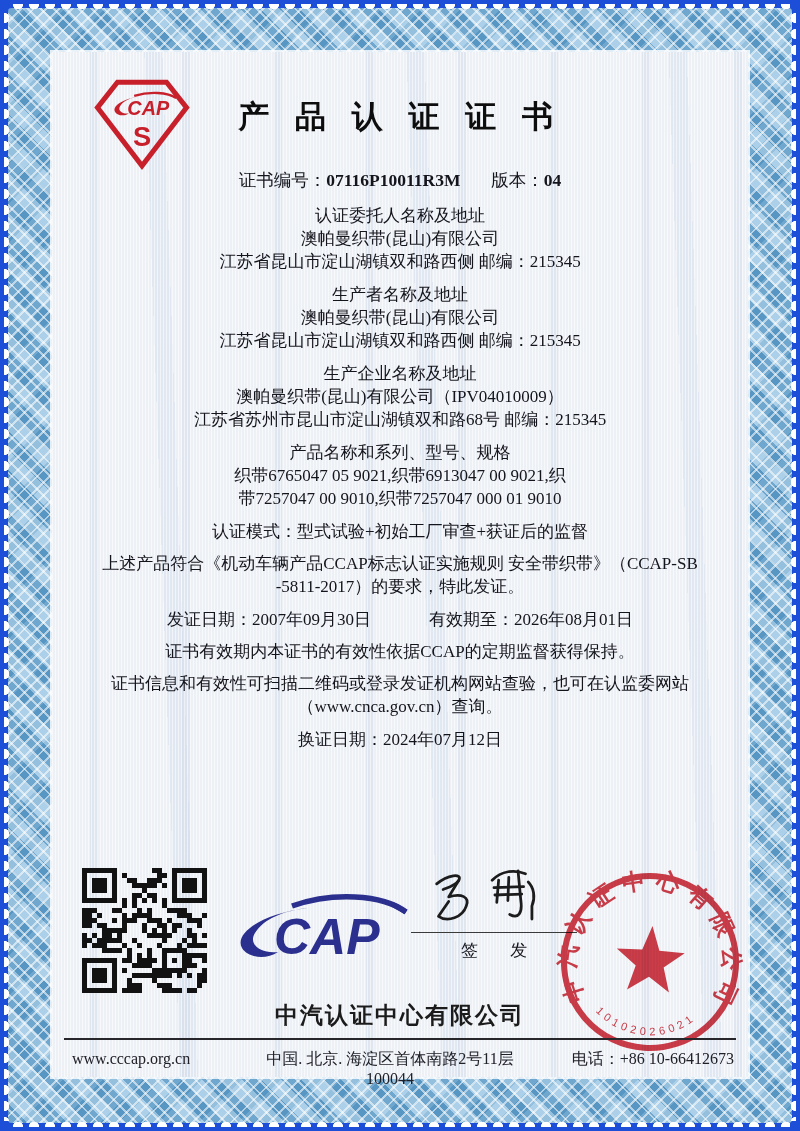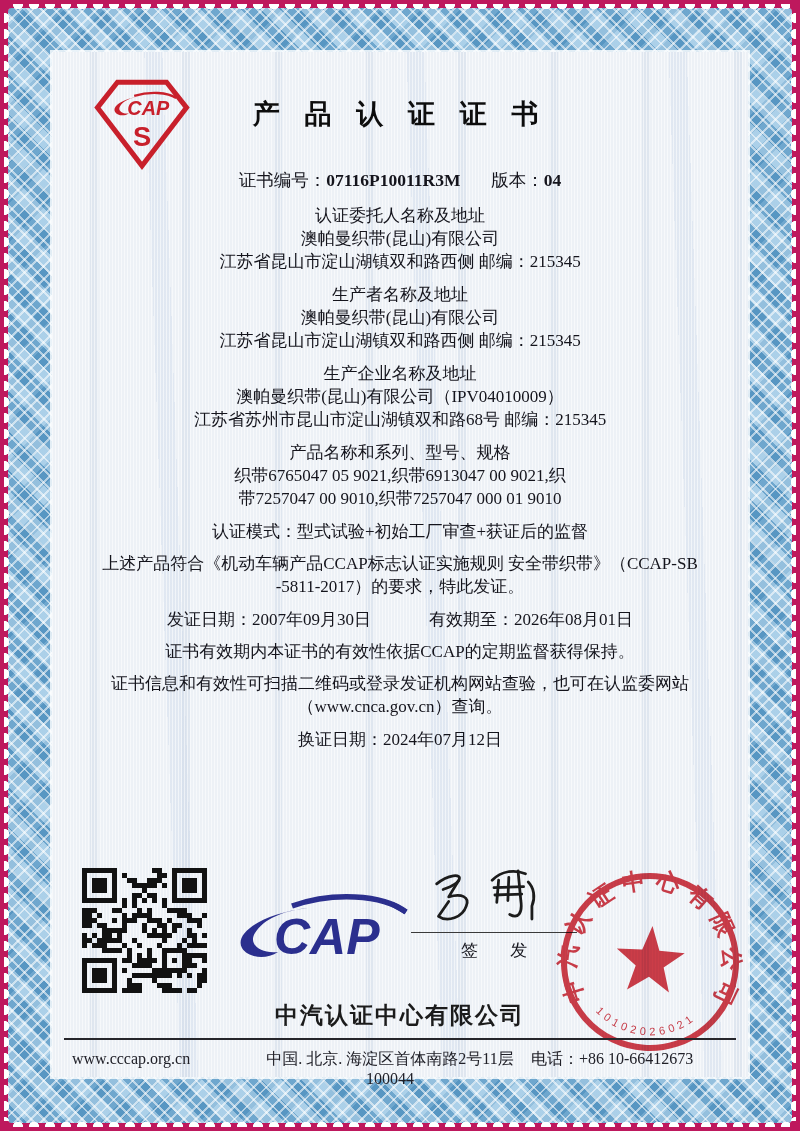--- a/index.html
+++ b/index.html
@@ -1,19 +1,19 @@
 <!DOCTYPE html>
 <html><head>
 <meta charset="utf-8">
 <style>
   * { margin:0; padding:0; box-sizing:border-box; }
   html,body { background:#ffffff; }
   body { font-family:"Liberation Serif","DejaVu Serif",serif; color:#161616; }
 
-  .page { position:relative; width:800px; height:1131px; background:#be185d; overflow:hidden; }
+  .page { position:relative; width:800px; height:1131px; background:#1d4ed8; overflow:hidden; }
 
   
   .frame {
     position:absolute; inset:8px;
     background-color:#8fbcdc;
     background-image:
       repeating-linear-gradient(45deg,  rgba(255,255,255,.55) 0 2px, transparent 2px 9px),
       repeating-linear-gradient(-45deg, rgba(255,255,255,.55) 0 2px, transparent 2px 9px),
       repeating-linear-gradient(45deg,  rgba(52,126,178,.42) 0 14px, rgba(196,224,242,.42) 14px 28px),
       repeating-linear-gradient(-45deg, rgba(52,126,178,.32) 0 14px, rgba(176,214,238,.32) 14px 28px);
@@ -37,21 +37,21 @@
       repeating-linear-gradient(90deg, rgba(255,255,255,.55) 0 1px, transparent 1px 3px),
       repeating-linear-gradient(90deg, transparent 0 38px, rgba(206,217,231,.45) 38px 46px, transparent 46px 92px),
       repeating-linear-gradient(88deg, transparent 0 128px, rgba(214,224,238,.55) 128px 146px, transparent 146px 262px);
     box-shadow:0 0 0 2px rgba(255,255,255,.8);
   }
 
   
   .diamond-logo { position:absolute; left:40px; top:24px; width:100px; height:96px; }
   .cert-title {
     position:absolute; left:0; right:0; top:44px; text-align:center;
-    font-size:27px; font-weight:700; letter-spacing:9px; color:#0d0d0d;
+    font-size:31px; font-weight:700; letter-spacing:9px; color:#0d0d0d;
     font-family:"Liberation Serif","DejaVu Serif",serif;
   }
   .cert-no-line { position:absolute; left:0; right:0; top:116px; text-align:center; font-size:17.5px; color:#14141c; }
   .cert-no-line b { font-weight:600; }
 
   
   .body-col { position:absolute; left:6px; right:6px; top:152px; text-align:center; font-size:17px; line-height:23px; color:#14141c; }
   .blk { margin-bottom:10px; }
   .dates-row { display:flex; justify-content:center; gap:58px; margin:6px 0 8px 0; }
   .single { margin:9px 8px; }
@@ -71,21 +71,21 @@
     font-family:"Liberation Sans","DejaVu Sans",sans-serif;
     font-size:23px; font-weight:700; color:#1b1b1b; letter-spacing:2px;
   }
   .footer-rule { position:absolute; left:12px; right:12px; top:986px; border-top:2px solid #26262b; }
   .footer-row {
     position:absolute; left:12px; right:12px; top:997px;
     display:flex; align-items:baseline; font-size:16px; color:#202028;
   }
   .footer-row .site  { width:185px; text-align:left; padding-left:8px; font-family:"Liberation Serif",serif; }
   .footer-row .addr  { flex:1; text-align:center; }
-  .footer-row .phone { width:205px; text-align:left; padding-right:2px; }
+  .footer-row .phone { width:205px; text-align:right; padding-right:2px; }
 </style>
 </head>
 <body>
 
 <div class="page">
   <div class="frame"></div>
   <div class="scallop top"></div>
   <div class="scallop bottom"></div>
   <div class="scallop left"></div>
   <div class="scallop right"></div>

